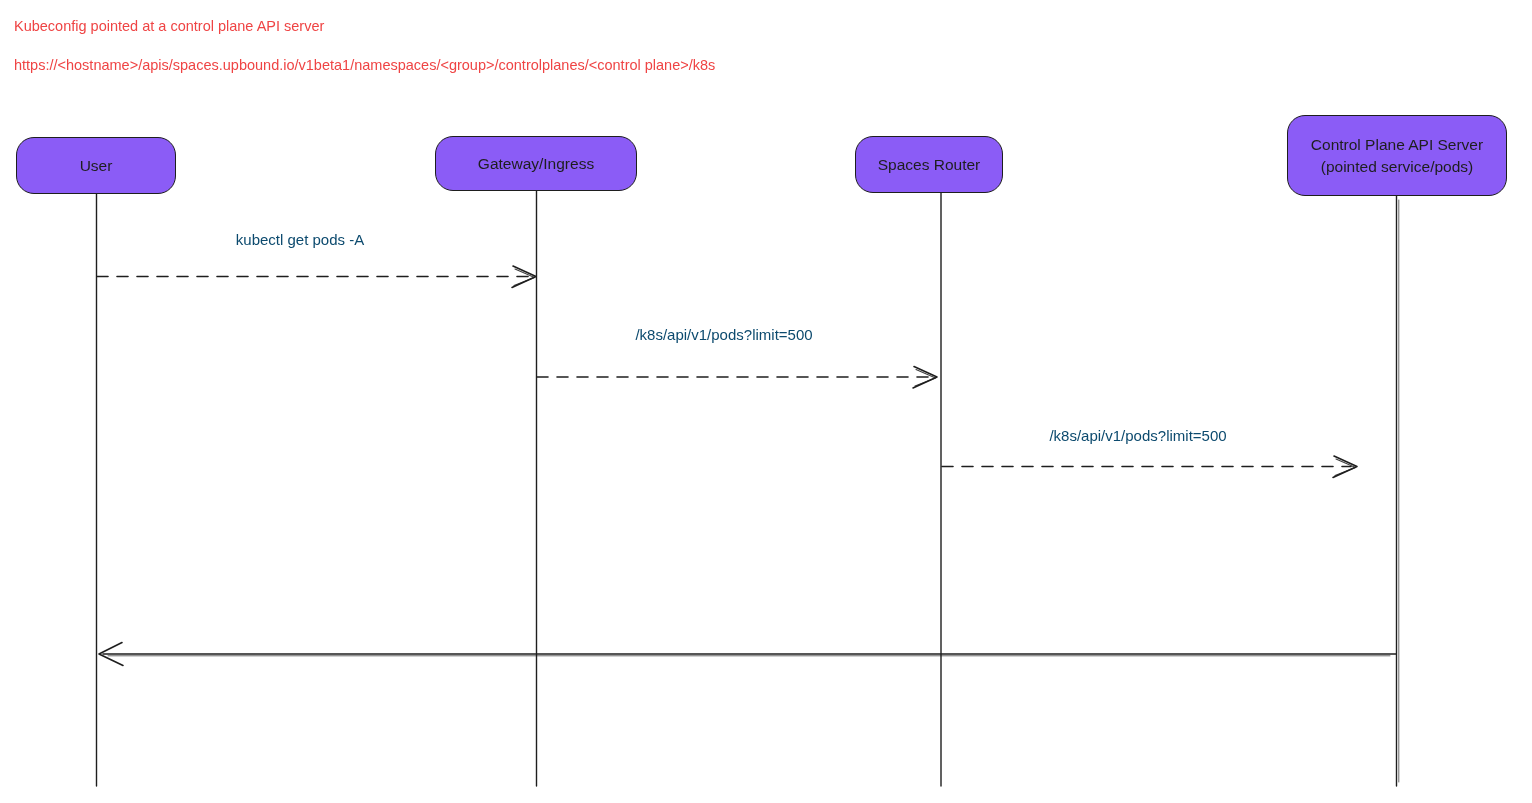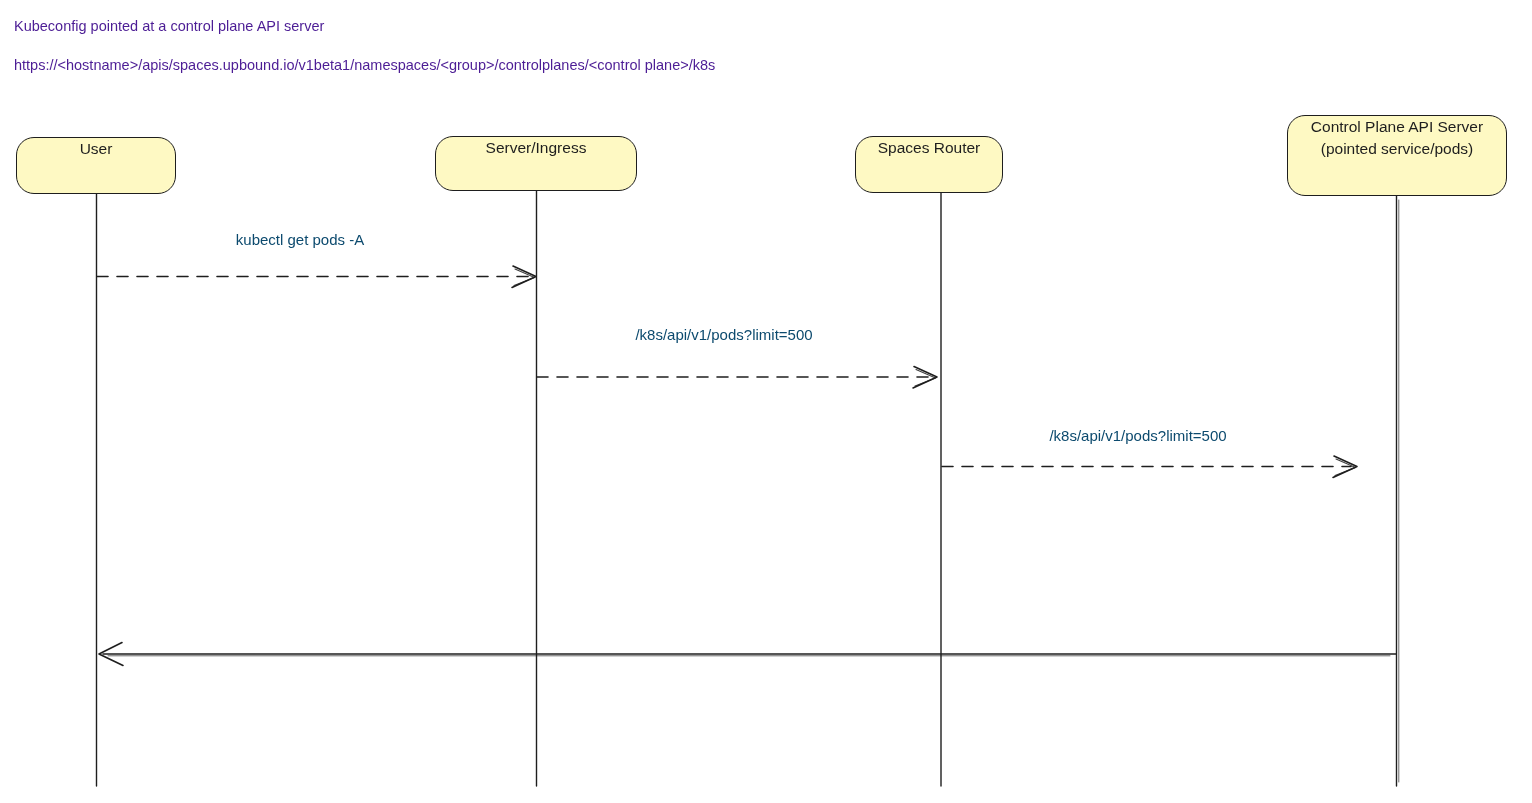--- a/index.html
+++ b/index.html
@@ -13,21 +13,21 @@
     width: 1532px;
     height: 803px;
     background: #ffffff;
     overflow: hidden;
   }
   .hdr {
     position: absolute;
     left: 14px;
     font-size: 14.5px;
     line-height: 1.2;
-    color: #4c1d95;
+    color: #ef4444;
     white-space: nowrap;
   }
   .hdr.line1 { top: 18px; }
   .hdr.line2 { top: 57px; }
 
   svg.overlay {
     position: absolute;
     left: 0; top: 0;
     width: 1532px;
     height: 803px;
@@ -43,21 +43,22 @@
   .msg-line-dashed { stroke-width: 1.6; stroke-dasharray: 11 9; }
   .msg-line-solid { stroke-width: 1.6; }
   .arrow-head { stroke-width: 1.6; }
   .arrow-head-ghost { stroke-width: 1.1; opacity: 0.85; }
 
   .participant {
     position: absolute;
     display: flex;
     flex-direction: column;
     align-items: center;
-    background: #fef9c3;
+    justify-content: center;
+    background: #8b5cf6;
     border: 1.7px solid #1e1e1e;
     border-radius: 18px;
     font-size: 15.5px;
     line-height: 1.4;
     text-align: center;
     white-space: nowrap;
   }
   .msg-label {
     position: absolute;
     transform: translateX(-50%);
@@ -98,21 +99,21 @@
     <line class="msg-line-solid" x1="1396" y1="654" x2="103" y2="654"></line>
     <line class="lifeline-ghost" x1="1390" y1="655.8" x2="108" y2="655.8"></line>
     <path class="arrow-head" d="M122 642.5 L99 654 L123 665.5"></path>
   </svg>
 
   <div class="participant" style="left:16px; top:137px; width:160px; height:57px;">
     <span>User</span>
   </div>
 
   <div class="participant" style="left:435px; top:136px; width:202px; height:55px;">
-    <span>Server/Ingress</span>
+    <span>Gateway/Ingress</span>
   </div>
 
   <div class="participant" style="left:855px; top:136px; width:148px; height:57px;">
     <span>Spaces Router</span>
   </div>
 
   <div class="participant" style="left:1287px; top:115px; width:220px; height:81px;">
     <span>Control Plane API Server</span>
     <span>(pointed service/pods)</span>
   </div>

